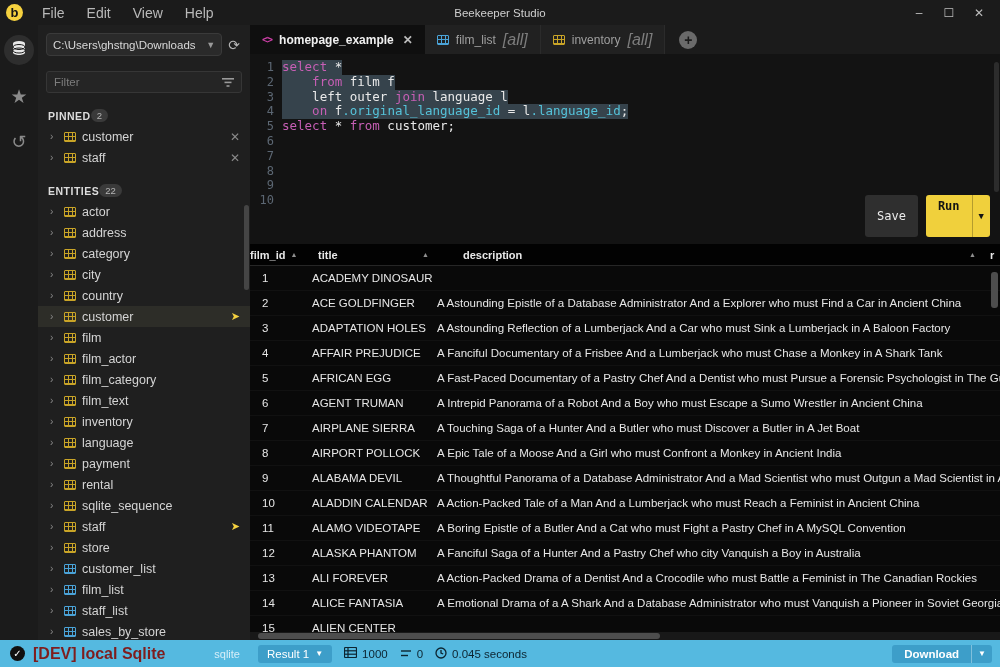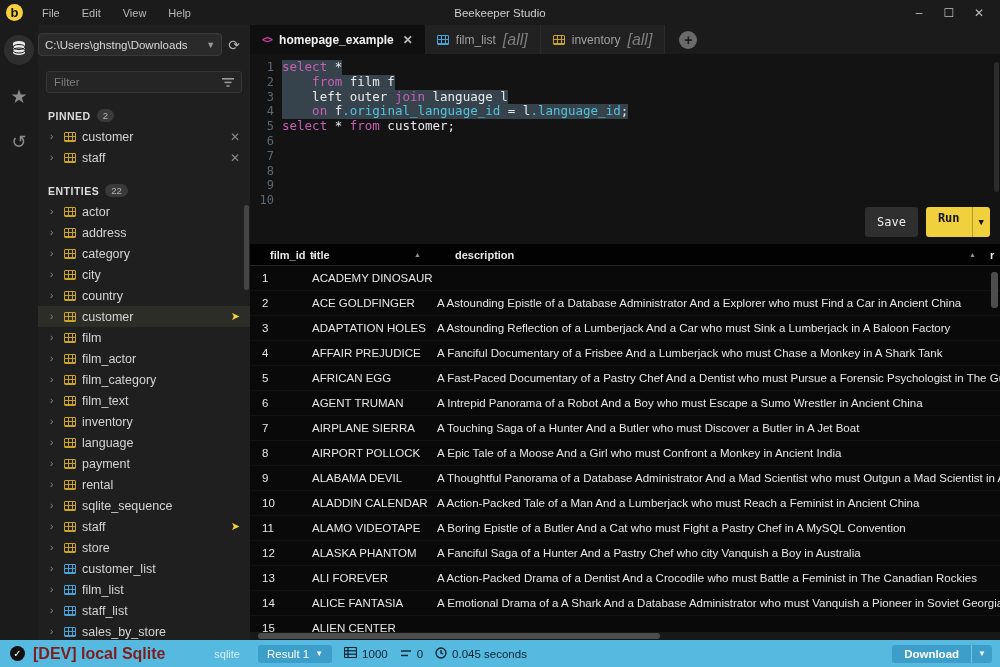--- a/index.html
+++ b/index.html
@@ -5,44 +5,44 @@
   * { margin:0; padding:0; box-sizing:border-box; }
   html,body { width:1000px; height:667px; overflow:hidden; background:#111;
     font-family:"Liberation Sans", sans-serif; }
   .app { width:1000px; height:667px; display:flex; flex-direction:column; background:#1b1b1b; }
 
   
   .titlebar { height:25px; background:#1b1b1b; display:flex; align-items:center; position:relative; flex:0 0 25px; }
   .logo { width:17px; height:17px; border-radius:50%; background:#f5d13f; color:#141414;
     font-weight:bold; font-size:13px; display:flex; align-items:center; justify-content:center; margin:0 10px 0 6px; }
   .menus { display:flex; gap:4px; }
-  .menu-item { color:#b9b9b9; font-size:11px; padding:3px 9px; cursor:default; }
+  .menu-item { color:#b9b9b9; font-size:14px; padding:3px 9px; cursor:default; }
   .win-title { position:absolute; left:0; right:0; text-align:center; color:#cfcfcf; font-size:11.5px; pointer-events:none; }
   .win-controls { margin-left:auto; display:flex; align-items:center; gap:8px; padding-right:10px; z-index:2; }
   .win-btn { color:#bdbdbd; font-size:12px; width:22px; text-align:center; }
 
   
   .main { flex:1; display:flex; min-height:0; }
   .rail { width:38px; background:#1b1b1b; display:flex; flex-direction:column; align-items:center; padding-top:10px; gap:16px; flex:0 0 38px; }
   .rail-btn { width:30px; height:30px; border-radius:50%; display:flex; align-items:center; justify-content:center; }
   .rail-btn.active { background:#2e2e2e; }
   .star-glyph { color:#8a8a8a; font-size:19px; line-height:1; }
   .hist-glyph { color:#8a8a8a; font-size:18px; line-height:1; }
 
   
   .sidebar { width:212px; background:#1f1f1f; flex:0 0 212px; position:relative; overflow:hidden; padding-top:8px; }
-  .conn-row { display:flex; align-items:center; margin:0 8px 8px 0; gap:4px; }
+  .conn-row { display:flex; align-items:center; margin:0 8px 8px 8px; gap:4px; }
   .conn-select { flex:1; background:#2a2a2a; border:1px solid #3a3a3a; border-radius:4px; height:23px;
     color:#d8d8d8; font-size:11.5px; display:flex; align-items:center; padding:0 6px; white-space:nowrap; overflow:hidden; }
   .conn-select .caret { margin-left:auto; color:#9a9a9a; font-size:9px; padding-left:4px; }
   .refresh-glyph { color:#b5b5b5; font-size:14px; padding:0 2px; }
   .filter-row { margin:15px 8px; height:22px; background:#252525; border:1px solid #363636; border-radius:3px;
     display:flex; align-items:center; padding:0 7px; }
   .filter-row .ph { color:#7d7d7d; font-size:11.5px; flex:1; }
-  .sec-head { display:flex; align-items:center; gap:6px; padding:0 10px; margin-top:16px; margin-bottom:4px; }
+  .sec-head { display:flex; align-items:center; padding:0 10px; margin-top:16px; margin-bottom:4px; }
   .sec-label { color:#dcdcdc; font-size:10.5px; font-weight:bold; letter-spacing:.5px; }
   .badge { background:#3a3a3a; color:#b5b5b5; font-size:9.5px; border-radius:8px; padding:1px 6px; }
   .tree-item { height:21px; display:flex; align-items:center; padding:0 8px 0 12px; gap:6px; cursor:default; }
   .tree-item.selected { background:#2d2d28; }
   .chev { color:#8a8a8a; font-size:10px; width:8px; }
   .tbl-icon { width:12px; height:10px; border:1px solid; border-radius:1px;
     background-image:linear-gradient(to right, currentColor 1px, transparent 1px),
                      linear-gradient(to bottom, currentColor 1px, transparent 1px);
     background-size:4px 4px; background-position:-1px -1px; }
   .tbl-icon.table { color:#c9a427; border-color:#c9a427; }
@@ -69,32 +69,32 @@
     font-family:"DejaVu Sans Mono", monospace; font-size:12.5px; padding-top:6px; }
   .code-line { display:flex; height:14.8px; line-height:14.8px; white-space:pre; }
   .ln { width:24px; text-align:right; color:#5c6773; flex:0 0 24px; font-size:12px; }
   .lc { margin-left:8px; color:#e9e9e9; }
   .lc.sel { background:#36434c; }
   .tok-kw { color:#c75fb5; }
   .tok-pl { color:#e9e9e9; }
   .tok-fld { color:#55c3da; }
   .ed-scroll { position:absolute; right:1px; top:8px; width:5px; height:130px; background:#2c2c2c; border-radius:3px; }
   .actions { position:absolute; right:10px; bottom:7px; display:flex; gap:8px; }
-  .btn-save { background:#2f2f2f; color:#ececec; font-size:12px; border-radius:3px; padding:8px 12px; }
+  .btn-save { background:#2f2f2f; color:#ececec; font-size:12px; border-radius:3px; padding:14px 12px; }
   .btn-run { display:flex; border-radius:3px; overflow:hidden; }
   .btn-run .run-main { background:#f0d03c; color:#141414; font-size:12px; font-weight:bold; padding:4px 12px; }
   .btn-run .run-caret { background:#f0d03c; color:#141414; font-size:9px; padding:4px 6px;
     border-left:1px solid rgba(0,0,0,.25); display:flex; align-items:center; }
 
   
   .grid { flex:1; background:#090909; display:flex; flex-direction:column; position:relative; min-height:0; }
   .grid-head { height:22px; flex:0 0 22px; background:#020202; border-bottom:1px solid #262626;
     display:flex; align-items:center; color:#e8e8e8; font-size:11px; font-weight:bold; }
   .gh-cell { display:flex; align-items:center; }
-  .gh-id { width:60px; padding-left:20px; gap:5px;align-items:center; }
+  .gh-id { width:68px; padding-left:0; gap:5px;align-items:center; }
   .gh-title { width:125px; gap:5px; }
   .gh-title .sort { margin-left:auto; margin-right:14px; }
   .gh-desc { flex:1;margin-left:20px; }
   .gh-desc .sort { margin-left:auto; margin-right:14px; }
   .gh-next { width:10px; overflow:hidden; }
   .sort { color:#8f8f8f; font-size:7px; }
   .grid-body { flex:1; overflow:hidden; }
   .grid-row { height:25px; display:flex; align-items:center; font-size:11.5px; color:#e6e6e6;
     border-bottom:1px solid rgba(255,255,255,.035); }
   .gc-id { width:62px; padding-left:12px; flex:0 0 62px; }

